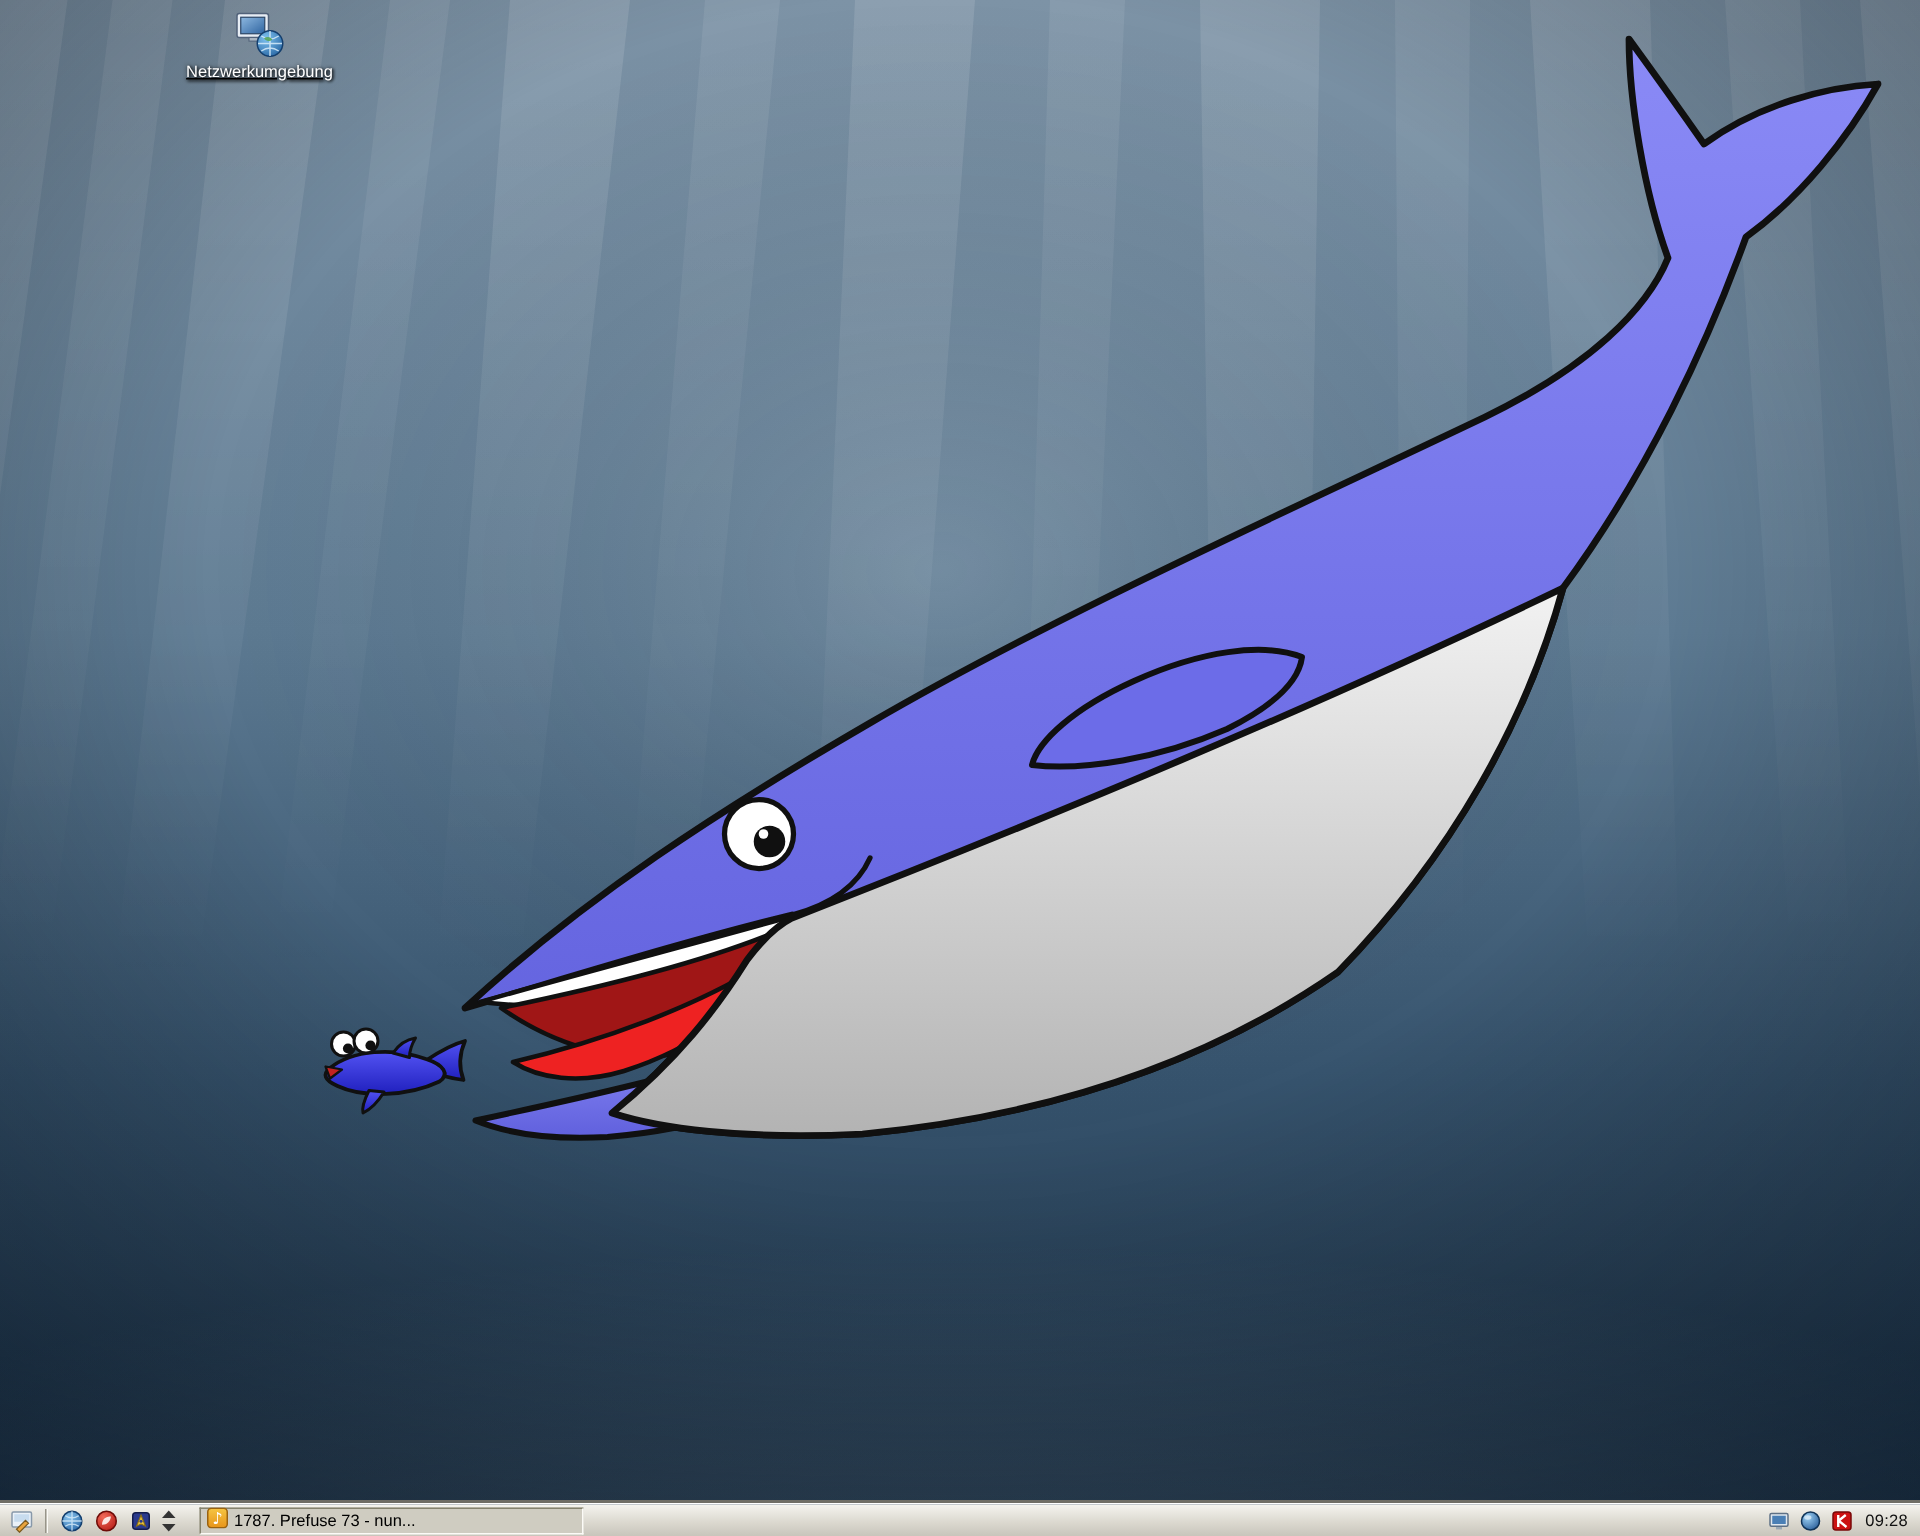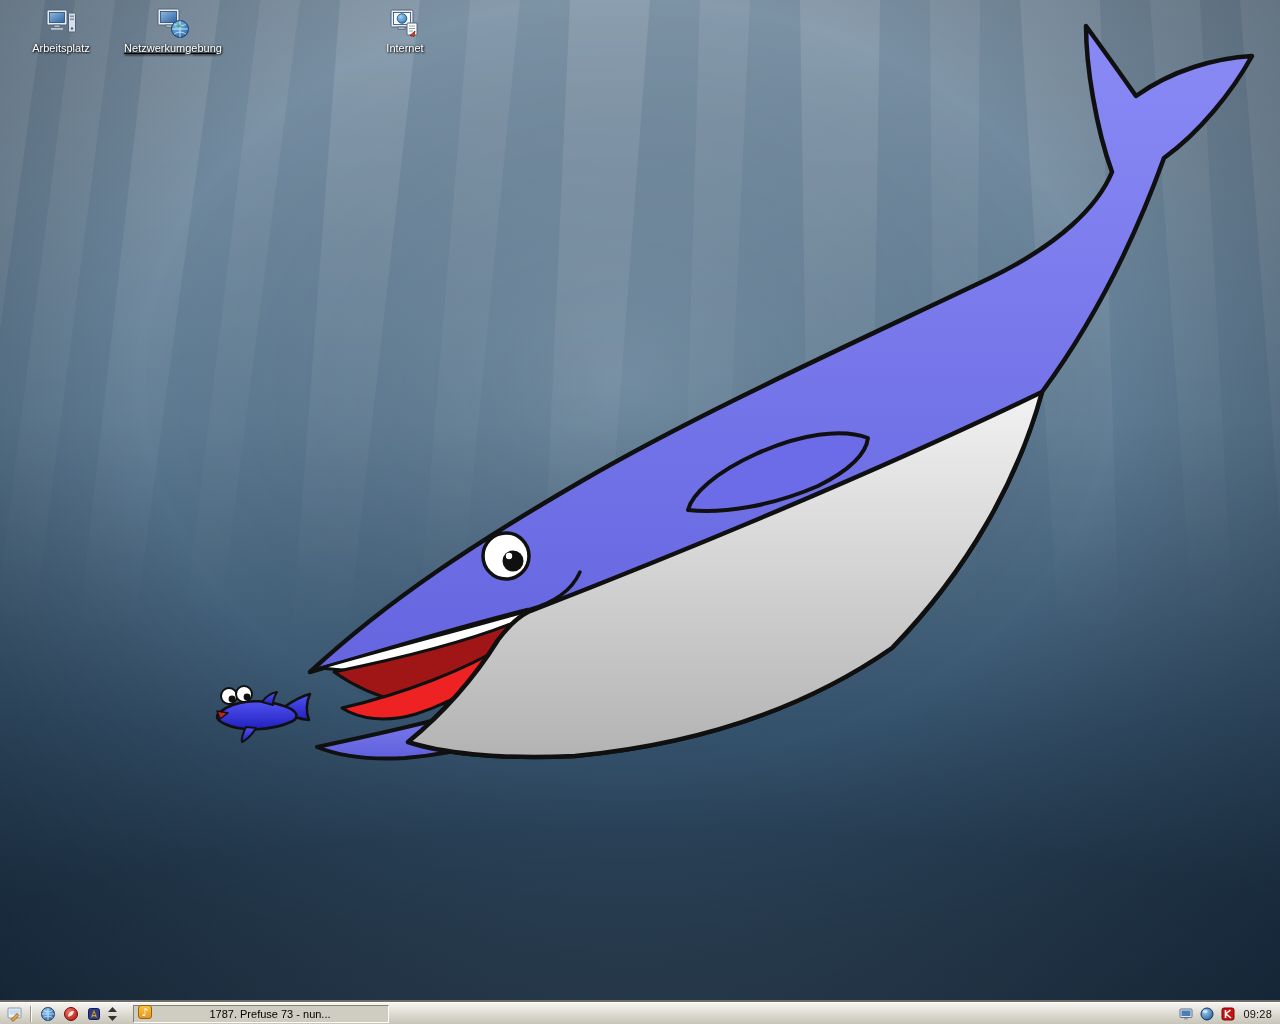--- a/index.html
+++ b/index.html
@@ -36,21 +36,21 @@
     background:transparent;border:none;padding:0;cursor:pointer;
   }
   .tb-sep{width:0;height:16px;border-left:1px solid #989589;border-right:1px solid #fbfaf6;margin:0 3px;}
   .tb-arrows{width:13px;height:20px;display:flex;align-items:center;justify-content:center;cursor:pointer;}
   .task-button{
     display:flex;align-items:center;gap:4px;width:256px;height:18px;margin-left:12px;
     padding:0 4px;box-sizing:border-box;cursor:pointer;
     background:#cfccc1;border:1px solid;border-color:#85836f #fcfbf7 #fcfbf7 #85836f;
   }
   .task-label{
-    flex:1;font-size:11px;color:#000;text-align:center;
+    flex:1;font-size:11px;color:#000;text-align:left;
     white-space:nowrap;overflow:hidden;text-overflow:ellipsis;
   }
   .tray-icon{width:16px;height:16px;display:flex;align-items:center;justify-content:center;cursor:pointer;}
   .clock{color:#111;padding:0 4px 0 2px;font-size:11px;letter-spacing:.2px;}
 </style>
 </head>
 <body>
 
 <div class="desktop">
 
@@ -200,39 +200,20 @@
 
       <path fill="#c22222" stroke-width="1.5" d="M 217 711 L 228 713 L 220 719 Z"></path>
 
       <circle cx="229" cy="696" r="8" fill="#ffffff" stroke-width="2"></circle>
       <circle cx="244" cy="694" r="8" fill="#ffffff" stroke-width="2"></circle>
       <circle cx="232" cy="699" r="3.4" fill="#101010" stroke="none"></circle>
       <circle cx="247" cy="697" r="3.4" fill="#101010" stroke="none"></circle>
     </g>
   </svg>
 
-  <div class="dicon" style="left:6px;">
-    <svg width="34" height="34" viewBox="0 0 34 34">
-      <defs>
-        <linearGradient id="scrA" x1="0" y1="0" x2="1" y2="1">
-          <stop offset="0" stop-color="#8db8e0"></stop>
-            <stop offset="1" stop-color="#2f64a0"></stop>
-        </linearGradient>
-      </defs>
-      <rect x="3" y="4" width="20" height="15" rx="1.5" fill="#e7edf4" stroke="#51627a"></rect>
-      <rect x="5.5" y="6.5" width="15" height="10" fill="url(#scrA)" stroke="#2c4666" stroke-width="0.8"></rect>
-      <rect x="10" y="19" width="6" height="2.6" fill="#aab6c2" stroke="#51627a" stroke-width="0.7"></rect>
-      <rect x="6.5" y="21.6" width="13" height="2.6" rx="1" fill="#c2ccd6" stroke="#51627a" stroke-width="0.8"></rect>
-      <rect x="24.5" y="7" width="7" height="19" rx="1" fill="#d7dfe8" stroke="#51627a"></rect>
-      <rect x="26" y="9.5" width="4" height="1.6" fill="#7f8f9f"></rect>
-      <rect x="26" y="12.5" width="4" height="1.6" fill="#7f8f9f"></rect>
-      <circle cx="28" cy="22.5" r="1.2" fill="#4d6078"></circle>
-    </svg>
-    <span class="dlabel">Arbeitsplatz</span>
-  </div>
 
   <div class="dicon" style="left:118px;text-decoration:underline;">
     <svg width="34" height="34" viewBox="0 0 34 34">
       <defs>
         <linearGradient id="scrB" x1="0" y1="0" x2="1" y2="1">
           <stop offset="0" stop-color="#8db8e0"></stop>
             <stop offset="1" stop-color="#2f64a0"></stop>
         </linearGradient>
         <radialGradient id="glbB" cx="0.35" cy="0.3" r="0.9">
           <stop offset="0" stop-color="#7ec2ef"></stop>
@@ -243,38 +224,20 @@
       <rect x="4.5" y="5.5" width="16" height="11" fill="url(#scrB)" stroke="#2c4666" stroke-width="0.8"></rect>
       <rect x="10" y="19" width="6" height="2.4" fill="#aab6c2" stroke="#51627a" stroke-width="0.7"></rect>
       <circle cx="24" cy="23" r="8.5" fill="url(#glbB)" stroke="#143f6e"></circle>
       <path d="M16 23 h16 M24 14.6 v16.8 M18.2 18 c3.6 2.4 8 2.4 11.6 0 M18.2 28 c3.6 -2.4 8 -2.4 11.6 0" fill="none" stroke="#d8ecfa" stroke-width="1" opacity="0.85"></path>
       <path d="M20 19.5 c2 -1.5 4.5 -1 5.5 0.8 c-1.5 1.4 -4 1.6 -5.5 -0.8 Z" fill="#57a557" stroke="none" opacity="0.9"></path>
     </svg>
     <span class="dlabel">Netzwerkumgebung</span>
   </div>
 
 
-  <div class="dicon" style="left:350px;">
-    <svg width="34" height="34" viewBox="0 0 34 34">
-      <defs>
-        <radialGradient id="glbD" cx="0.35" cy="0.3" r="0.9">
-          <stop offset="0" stop-color="#9ed2f5"></stop>
-            <stop offset="1" stop-color="#2a6db5"></stop>
-        </radialGradient>
-      </defs>
-      <rect x="3" y="4" width="22" height="17" rx="1.5" fill="#e7edf4" stroke="#51627a"></rect>
-      <rect x="5.5" y="6.5" width="17" height="12" fill="#f7fafc" stroke="#2c4666" stroke-width="0.8"></rect>
-      <circle cx="14" cy="12.5" r="4.8" fill="url(#glbD)" stroke="#143f6e" stroke-width="0.8"></circle>
-      <rect x="10" y="21" width="7" height="2.4" fill="#aab6c2" stroke="#51627a" stroke-width="0.7"></rect>
-      <rect x="19" y="17" width="10" height="12" rx="1" fill="#ffffff" stroke="#51627a"></rect>
-      <path d="M21 20 h6 M21 22.5 h6 M21 25 h4" stroke="#8aa" stroke-width="1"></path>
-      <path d="M22 29.5 l5 -4.5 l-1 5.5 Z" fill="#d23c2a" stroke="#8c2015" stroke-width="0.8"></path>
-    </svg>
-    <span class="dlabel">Internet</span>
-  </div>
 </div>
 
 <div class="taskbar">
   <div class="tb-left">
 
     <button class="tb-btn">
       <svg width="16" height="16" viewBox="0 0 16 16">
         <rect x="1" y="2" width="13" height="10" rx="1" fill="#eaf1f8" stroke="#8899aa"></rect>
         <rect x="2.5" y="3.5" width="10" height="5" fill="#c8dcee"></rect>
         <path d="M4 13.5 L10 7.5 L12 9.5 L6 15.5 Z" fill="#e8a33d" stroke="#7a5a20" stroke-width="0.8"></path>

